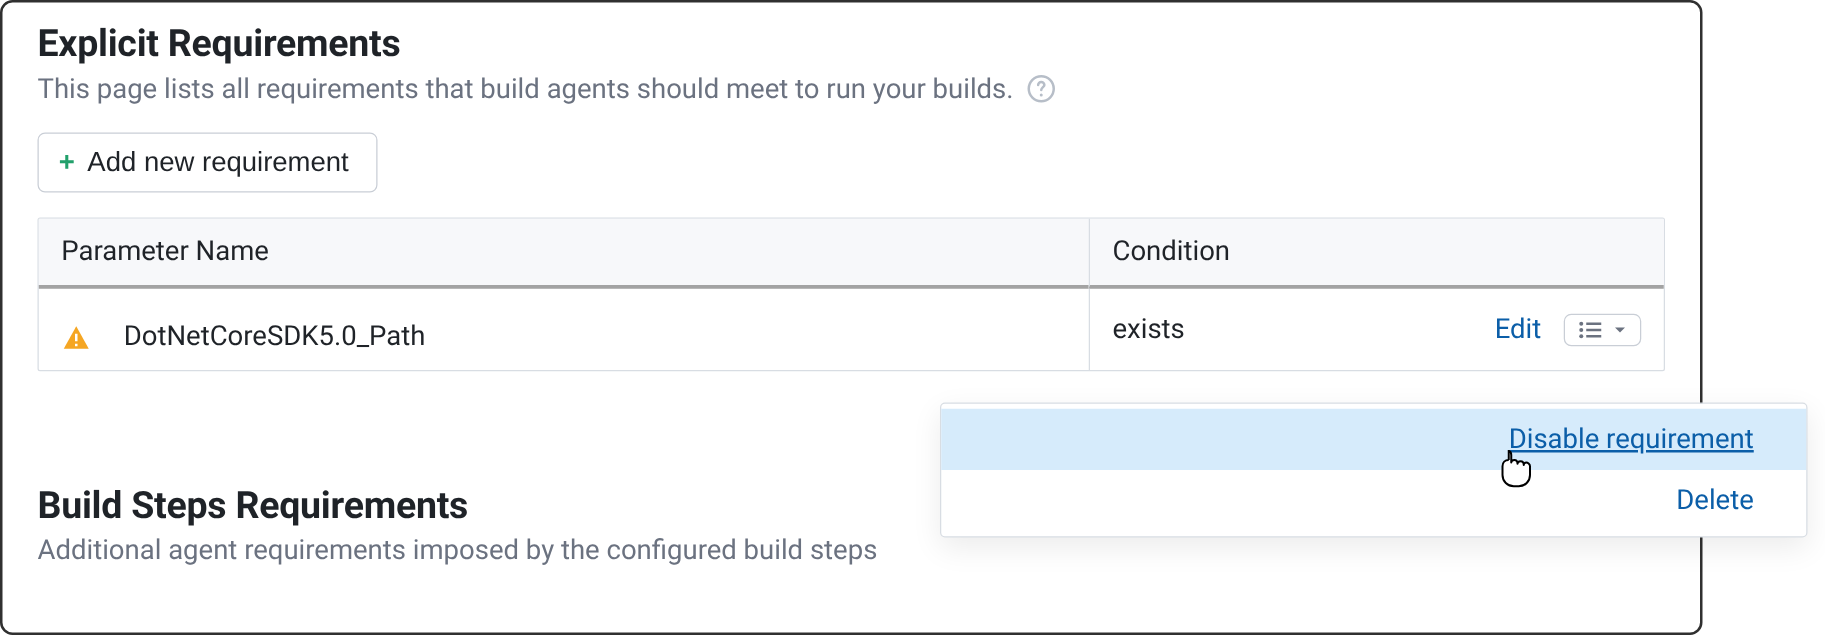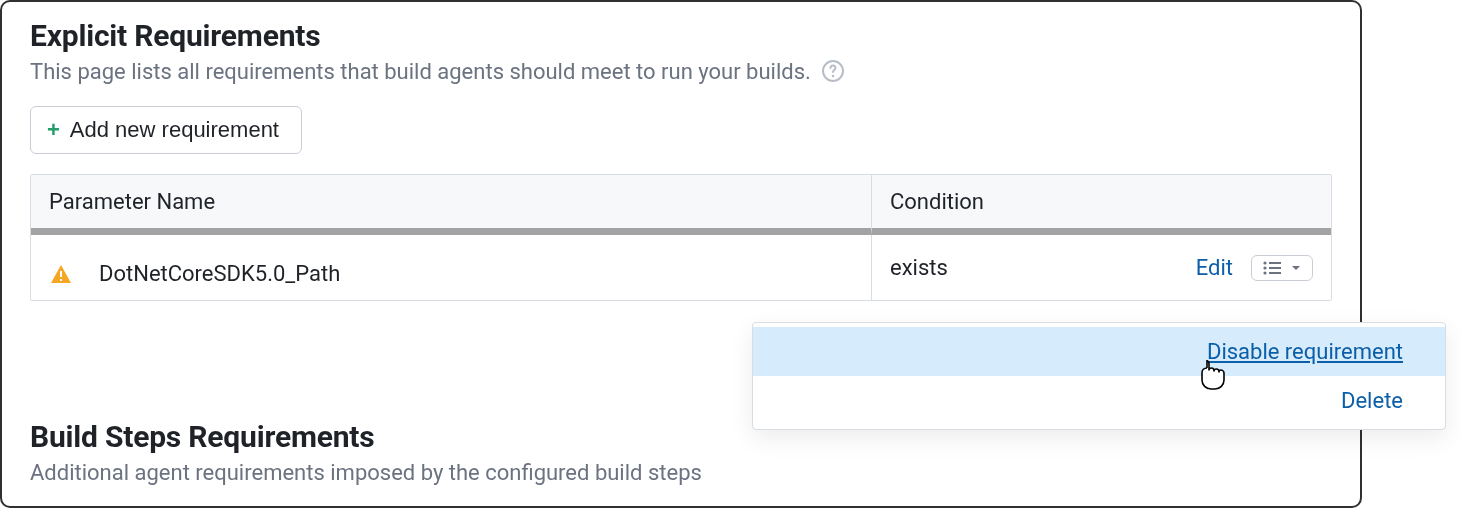--- a/index.html
+++ b/index.html
@@ -59,21 +59,21 @@
     border-spacing: 0;
   }
   .req-table th, .req-table td {
     font-size: 22px;
     text-align: left;
     padding: 14px 18px;
     font-weight: 400;
   }
   .req-table thead th {
     background: #f7f8fa;
-    border-bottom: 7px solid #a3a3a3;
+    border-bottom: 3px solid #a3a3a3;
   }
   .req-table th.col-cond,
   .req-table td.col-cond {
     border-left: 1px solid #d8dde3;
     width: 460px;
   }
   .param-cell {
     display: flex;
     align-items: center;
     gap: 26px;
@@ -127,21 +127,21 @@
     text-decoration: underline;
   }
   .cursor {
     position: absolute;
     top: 356px;
     left: 1196px;
     z-index: 20;
     pointer-events: none;
   }
   .build-steps {
-    margin-top: 118px;
+    margin-top: 90px;
   }
 </style>
 </head>
 <body>
 
 <div class="frame">
 
   <h2 class="section-title">Explicit Requirements</h2>
   <div class="section-desc">
     <span>This page lists all requirements that build agents should meet to run your builds.</span>

